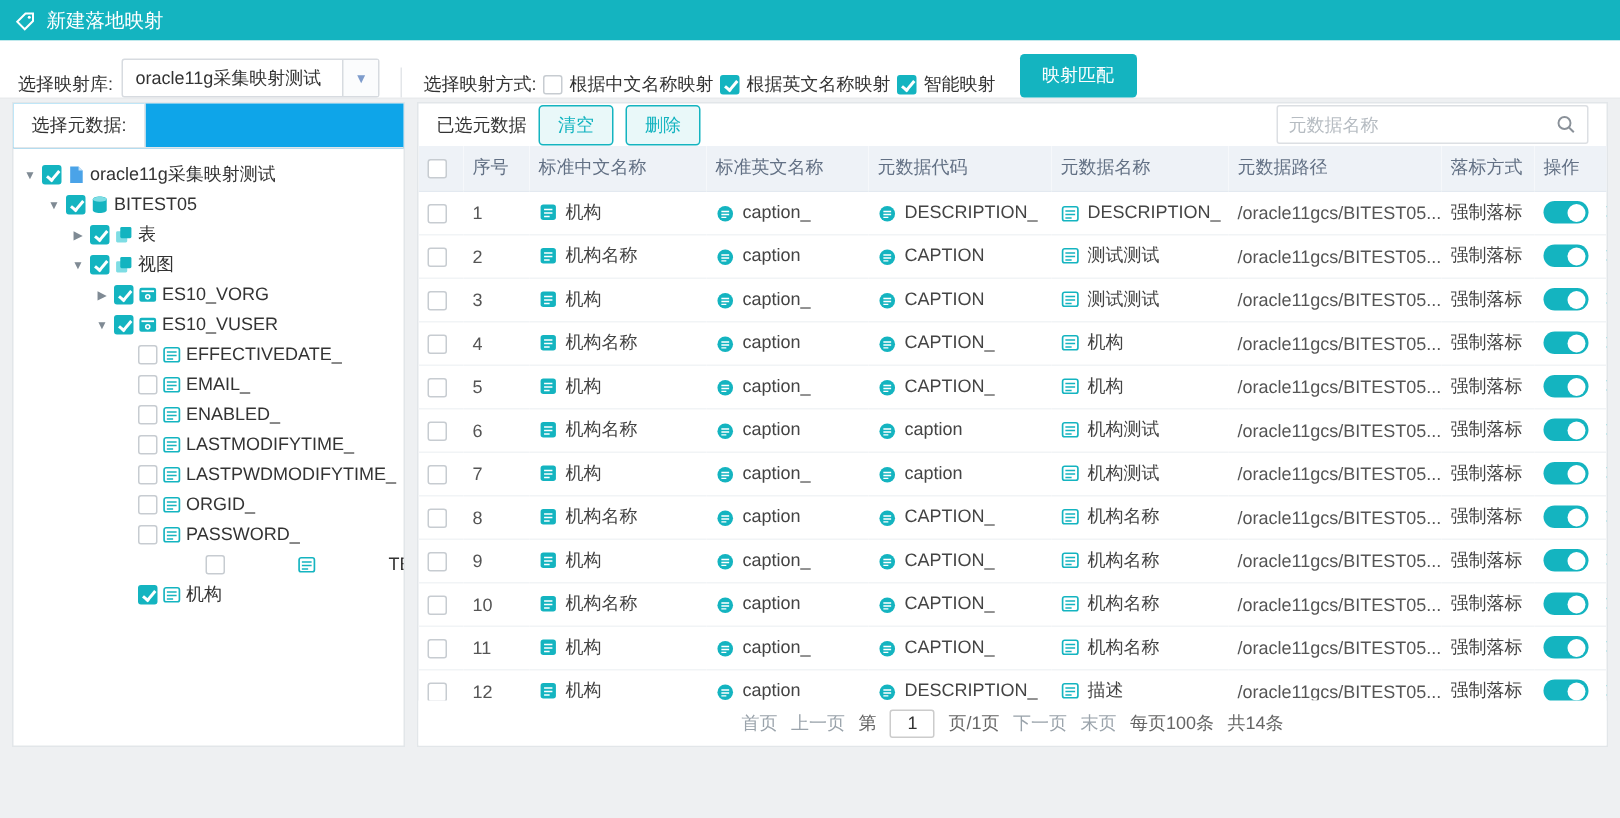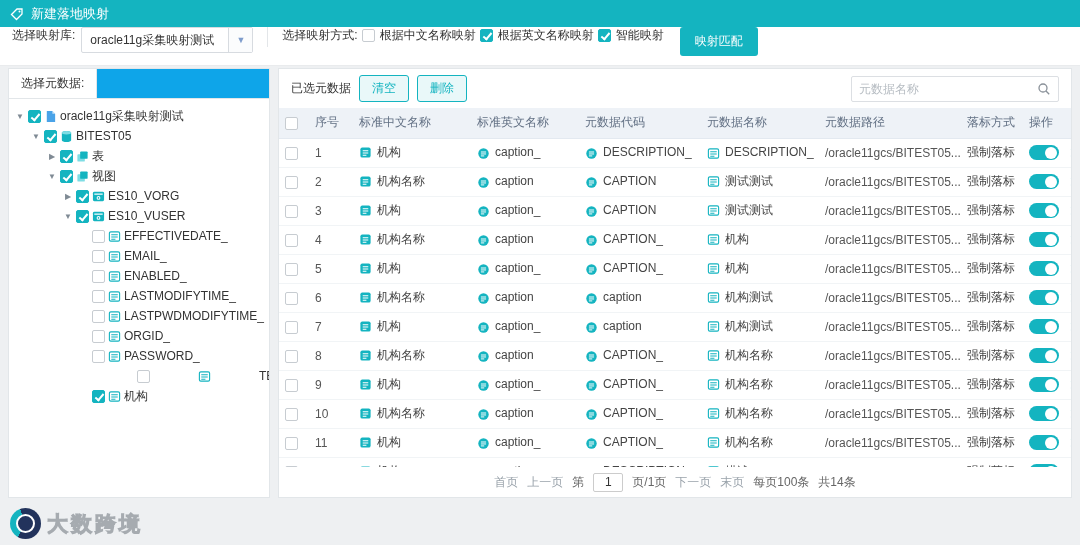--- a/index.html
+++ b/index.html
@@ -4,21 +4,21 @@
 <style>
   *{box-sizing:border-box;margin:0;padding:0}
   html,body{width:1080px;height:545px}
   body{font-family:"Liberation Sans","DejaVu Sans",sans-serif;font-size:12px;color:#333;overflow:hidden}
   .app{position:relative;width:1080px;height:545px;background:#eef0f2;overflow:hidden}
 
   
   .app-header{height:27px;background:#14b4c0;display:flex;align-items:center;gap:7px;padding:0 10px;color:#fff;font-size:13px}
 
   
-  .toolbar{height:39px;background:#fff;display:flex;align-items:flex-start;padding:0 12px;border-bottom:1px solid #e9ebed;font-size:12px;color:#333}
+  .toolbar{height:39px;background:#fff;display:flex;align-items:flex-end;padding:0 12px;border-bottom:1px solid #e9ebed;font-size:12px;color:#333}
   .select{width:172px;height:26px;border:1px solid #d7dbe0;border-radius:2px;display:flex;align-items:center;margin-left:6px;background:#fff;cursor:pointer}
   .select .val{flex:1;padding-left:8px;color:#333;white-space:nowrap;overflow:hidden}
   .select .caret-box{width:24px;height:24px;border-left:1px solid #d7dbe0;display:flex;align-items:center;justify-content:center;background:#fbfcfd;color:#7e9ccc;font-size:9px}
   .vsep{width:1px;height:20px;background:#e3e6e9;margin:0 14px}
   .method{display:flex;align-items:center;gap:5px;margin-left:4px;cursor:pointer}
   .btn-primary{background:#14b4c0;color:#fff;border:none;border-radius:3px;padding:6px 15px;font-size:12px;margin-left:16px;cursor:pointer;font-family:inherit}
   .btn-ghost{border:1px solid #14b4c0;color:#14b4c0;background:#e9f8f9;border-radius:3px;padding:4px 12px;font-size:12px;cursor:pointer;font-family:inherit}
 
   
   .cb{display:inline-block;width:13px;height:13px;border:1px solid #c7ccd1;border-radius:2px;background:#fff;position:relative;flex:none;vertical-align:middle;cursor:pointer}
@@ -30,21 +30,21 @@
   .left-panel{width:262px;flex:none;background:#fff;border:1px solid #e2e6e9;display:flex;flex-direction:column}
   .lp-tabs{height:30px;background:#0ea5e9;border-bottom:1px solid #e2e6e9;display:flex;flex:none}
   .lp-tab{background:#fff;border-right:1px solid #e2e6e9;padding:0 12px;line-height:29px;font-size:12px;color:#333;cursor:pointer}
   .tree{padding:7px 4px;overflow:hidden;flex:1}
   .tnode{display:flex;align-items:center;height:20px;gap:3px;font-size:12px;color:#333;white-space:nowrap;cursor:pointer}
   .tnode .caret{width:10px;font-size:8px;color:#7f8a94;text-align:center;flex:none}
   .ic{display:inline-flex;align-items:center;flex:none;vertical-align:middle}
   .ic svg{display:block}
 
   .right-panel{flex:1;background:#fff;border:1px solid #e2e6e9;display:flex;flex-direction:column;min-width:0}
-  .rp-toolbar{height:39px;display:flex;align-items:center;gap:8px;padding:0 12px;flex:none}
+  .rp-toolbar{height:28px;display:flex;align-items:center;gap:8px;padding:0 12px;flex:none}
   .search{margin-left:auto;display:flex;align-items:center;width:208px;height:26px;border:1px solid #dcdfe3;border-radius:2px;padding:0 7px;background:#fff}
   .search input{border:0;outline:0;flex:1;font-size:12px;color:#333;min-width:0;font-family:inherit;background:transparent}
   .search input::placeholder{color:#b6bcc2}
 
   .table-wrap{flex:1;overflow:hidden}
   table{width:100%;border-collapse:collapse;table-layout:fixed;font-size:12px}
   thead th{font-weight:normal;color:#627084;background:#eef2f7;text-align:left;padding:0 6px;height:30px;border-bottom:1px solid #e3e9f0;white-space:nowrap;overflow:hidden}
   tbody td{height:29px;padding:0 6px;border-bottom:1px solid #f1f4f6;white-space:nowrap;overflow:hidden;color:#444}
   tbody td .ic{margin-right:5px}
   td.idx{color:#555}
@@ -708,18 +708,14 @@
           <span class="pg-txt">页/1页</span>
           <span class="pg-link">下一页</span>
           <span class="pg-link">末页</span>
           <span class="pg-txt">每页100条</span>
           <span class="pg-txt">共14条</span>
         </div>
     </section>
 
   </div>
 
-  <div class="watermark">
-    <span class="wm-logo"></span>
-    <span class="wm-text">大数跨境</span>
-  </div>
 
 </div>
 
 </body></html>

